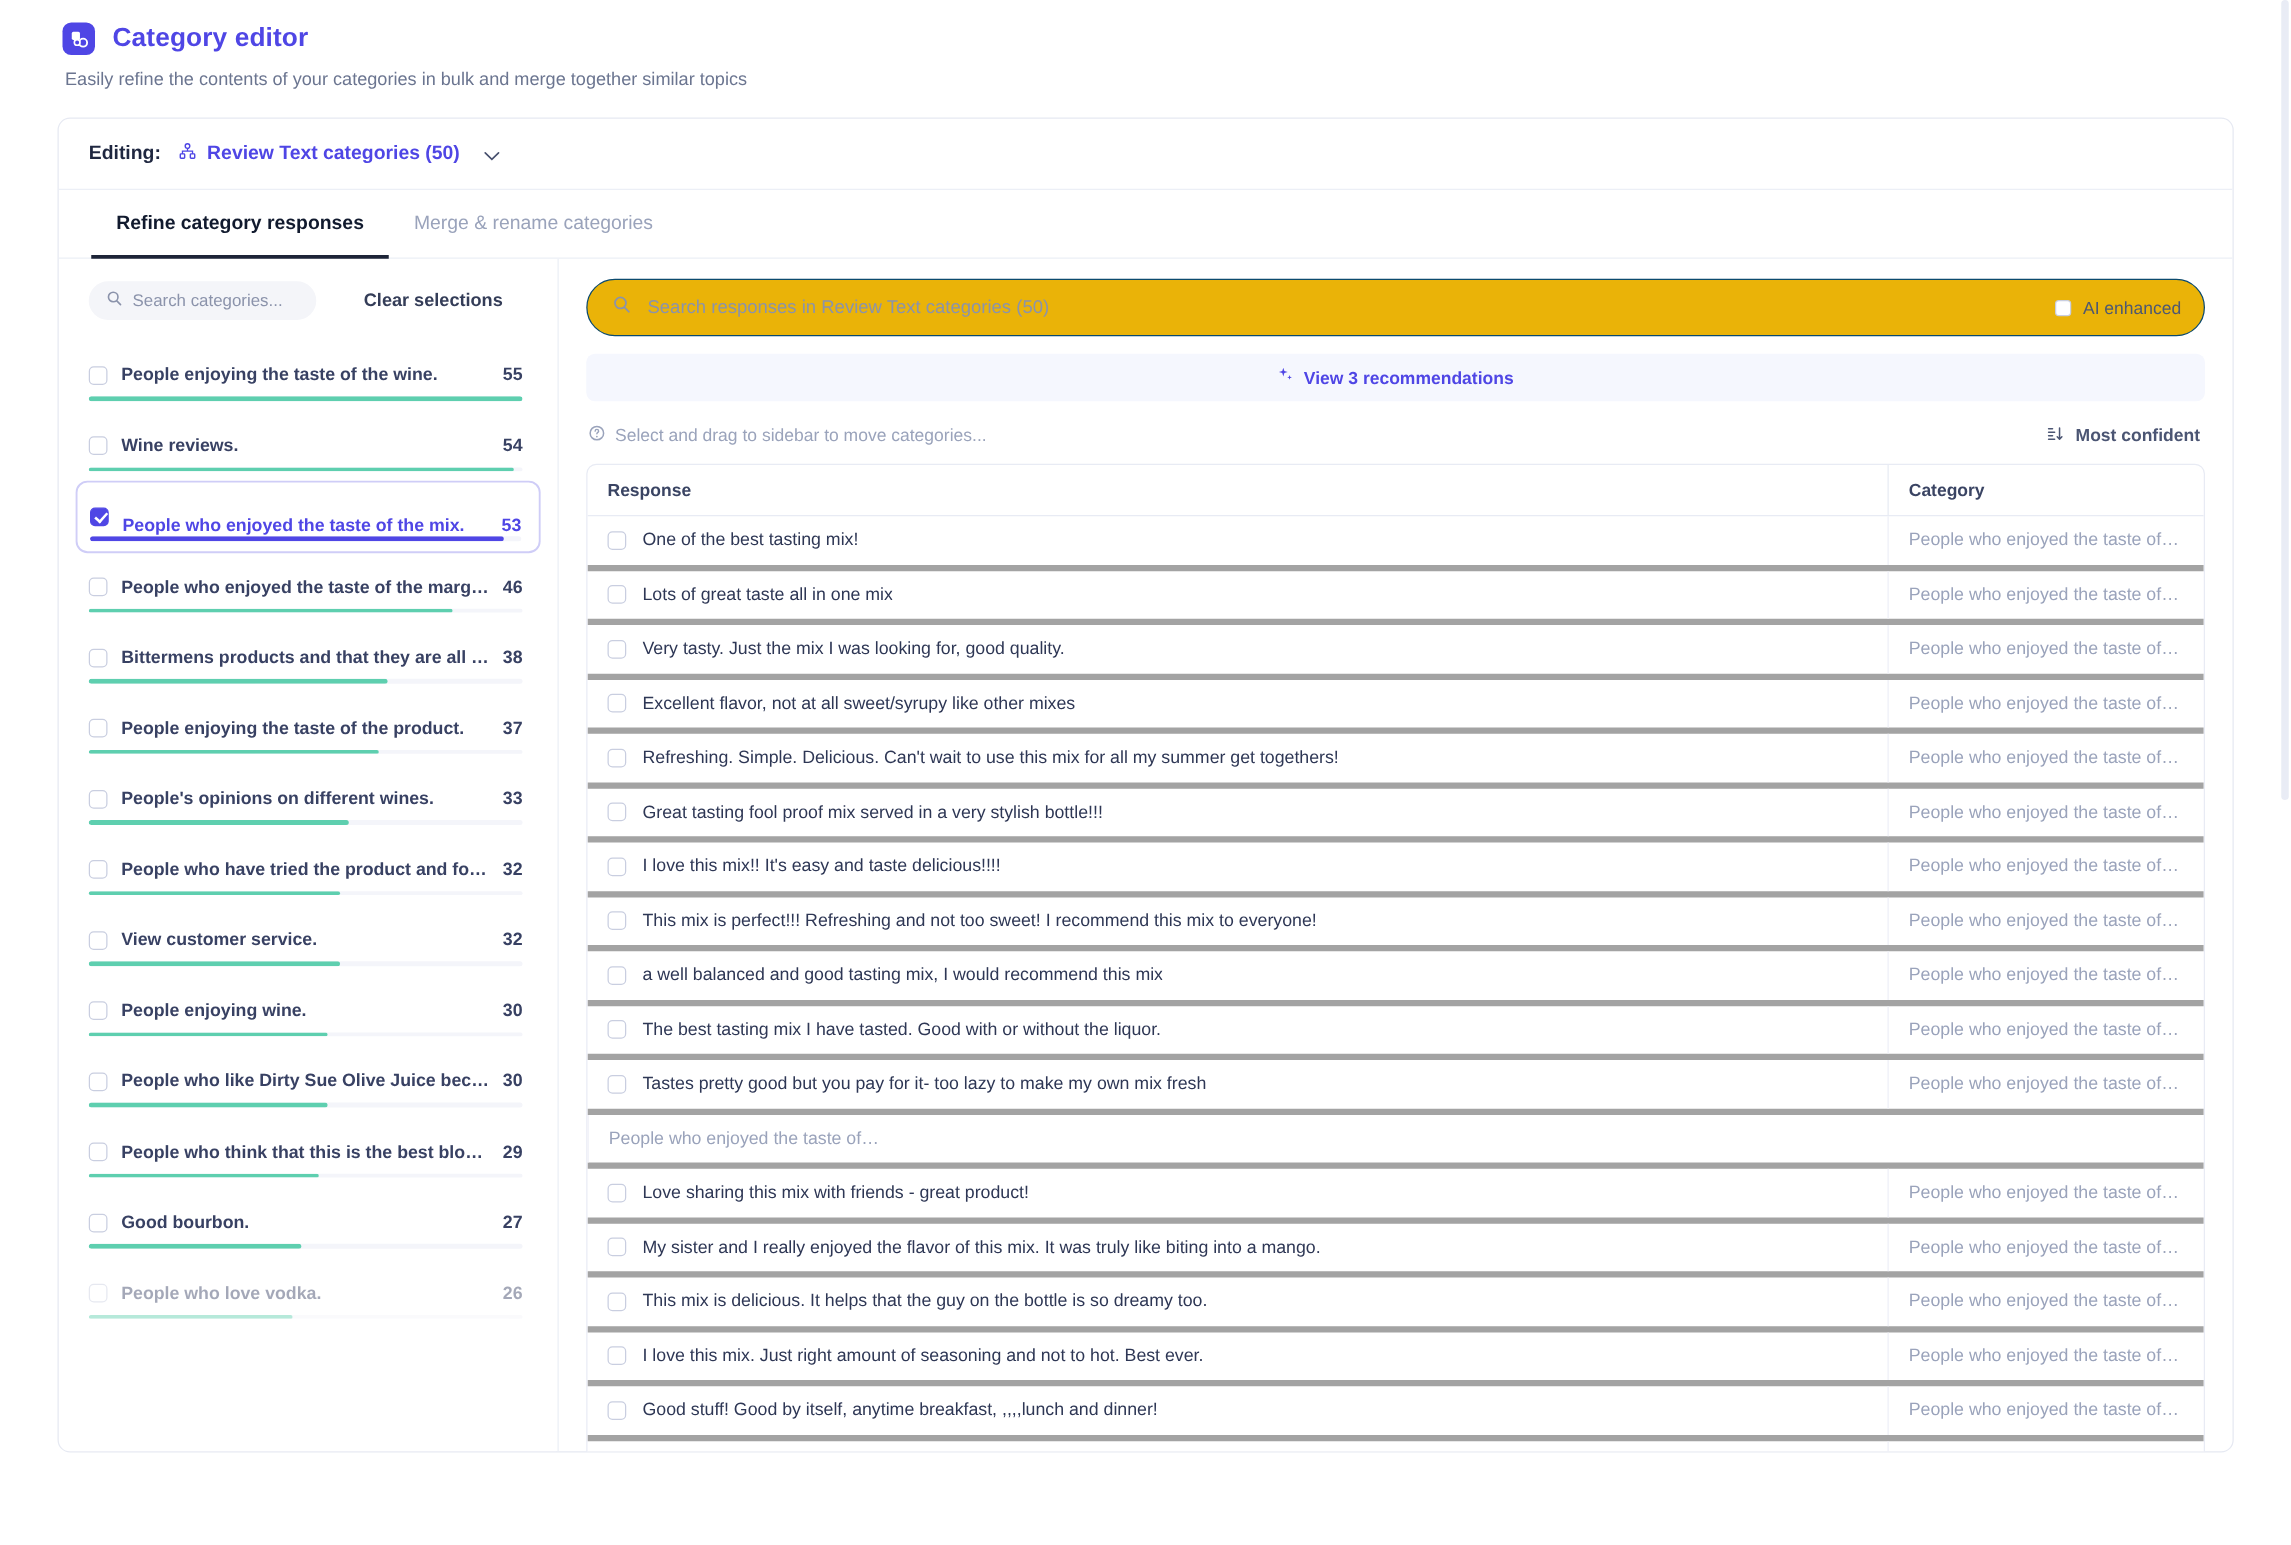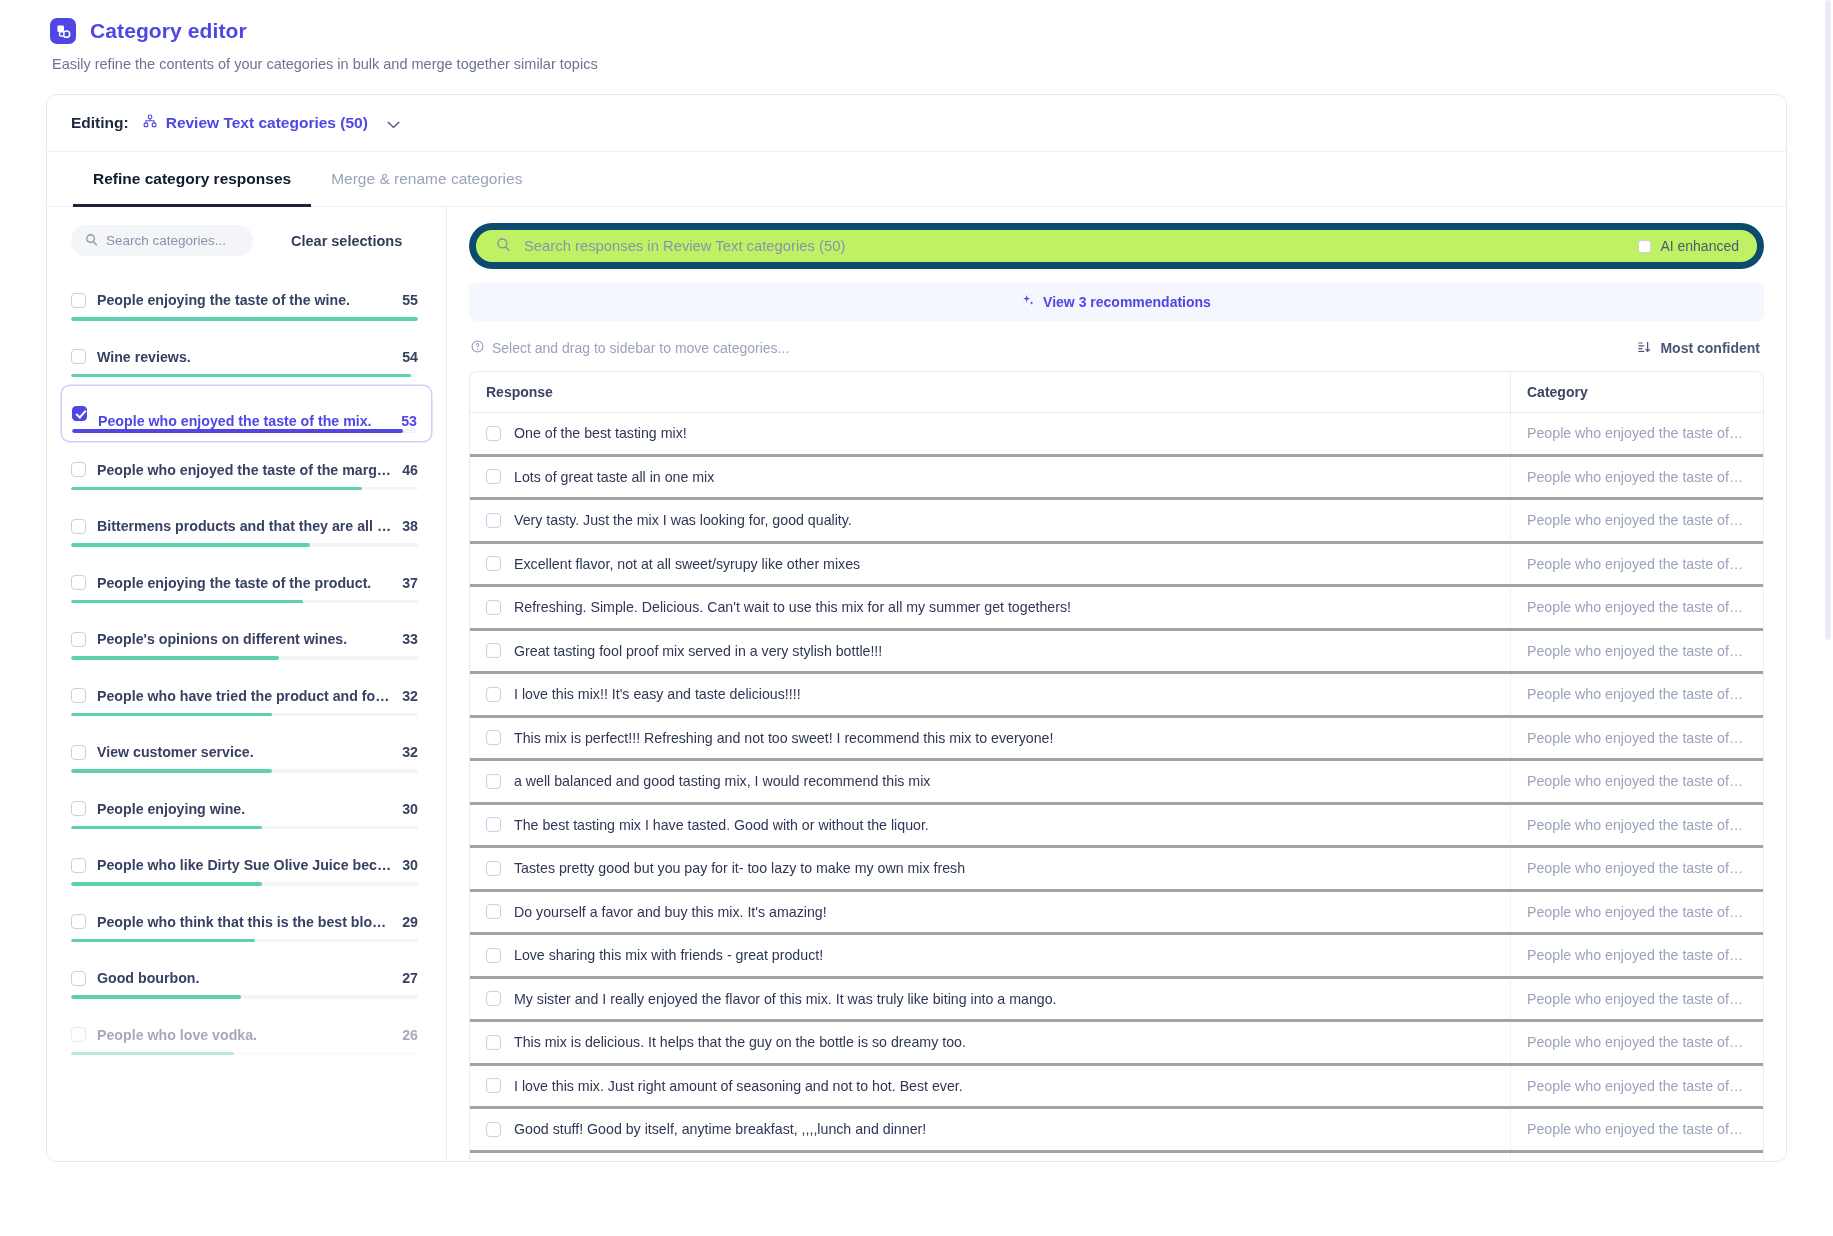--- a/index.html
+++ b/index.html
@@ -129,23 +129,23 @@
   .sb-fade {
     position: absolute; left: 0; right: 1px; bottom: 0; height: 70px;
     background: linear-gradient(to bottom, rgba(255,255,255,0), #fff 78%);
     pointer-events: none;
   }
 
   
   .main { flex: 1 1 auto; padding: 16px 22px 0 22px; overflow: hidden; position: relative; }
 
   .resp-search {
-    height: 46px; border: 7px solid #0c4a6e; border-radius: 24px;
+    height: 46px; border: 1px solid #0c4a6e; border-radius: 24px;
     display: flex; align-items: center; padding: 0 18px 0 20px; gap: 11px;
-    background: #bef264;
+    background: #eab308;
   }
   .resp-search input {
     flex: 1 1 auto; border: 0; outline: none; background: transparent;
     font-size: 14.8px; color: #5a6483; font-family: inherit;
   }
   .resp-search input::placeholder { color: #8b93ab; }
   .ai-enh { display: flex; align-items: center; gap: 9px; font-size: 14px; color: #4e5872; cursor: pointer; }
   .ai-enh .cbx { width: 13px; height: 13px; border-radius: 3px; }
 
   .recs {
@@ -158,21 +158,21 @@
     margin-top: 16px; display: flex; align-items: center; justify-content: space-between;
     padding: 0 4px 0 2px; height: 22px;
   }
   .hint { display: flex; align-items: center; gap: 8px; font-size: 14px; color: #9aa3bb; }
   .sortbtn { display: flex; align-items: center; gap: 9px; font-size: 14px; font-weight: 700; color: #4b5573; cursor: pointer; }
 
   .table {
     margin-top: 12px; border: 1px solid #e8ebf4; border-radius: 8px;
     overflow: hidden; background: #fff;
   }
-  .trow { display: flex; border-bottom: 3px solid #a3a3a3; height: 43.5px; align-items: center; }
+  .trow { display: flex; border-bottom: 5px solid #a3a3a3; height: 43.5px; align-items: center; }
   .trow:last-child { border-bottom: 0; }
   .thead { height: 41px; border-bottom: 1px solid #e8ebf4; }
   .c-resp { flex: 1 1 auto; padding: 0 16px; display: flex; align-items: center; gap: 13px; min-width: 0; }
   .c-cat {
     flex: 0 0 253px; padding: 0 16px; border-left: 1px solid #eef0f7; height: 100%;
     display: flex; align-items: center; min-width: 0;
   }
   .thead .c-cat { border-left: 1px solid #e8ebf4; }
   .th { font-size: 14px; font-weight: 700; color: #3a4463; }
   .resp-text {
@@ -555,24 +555,20 @@
               <div class="trow">
                 <div class="c-resp">
                   <span class="cbx"></span>
                   <span class="resp-text">Tastes pretty good but you pay for it- too lazy to make my own mix fresh</span>
                 </div>
                 <div class="c-cat">
                   <span class="cat-text">People who enjoyed the taste of the ...</span>
                 </div>
               </div>
               <div class="trow">
-                <div class="c-resp">
-                  <span class="cbx"></span>
-                  <span class="resp-text">Do yourself a favor and buy this mix. It's amazing!</span>
-                </div>
                 <div class="c-cat">
                   <span class="cat-text">People who enjoyed the taste of the ...</span>
                 </div>
               </div>
               <div class="trow">
                 <div class="c-resp">
                   <span class="cbx"></span>
                   <span class="resp-text">Love sharing this mix with friends - great product!</span>
                 </div>
                 <div class="c-cat">

